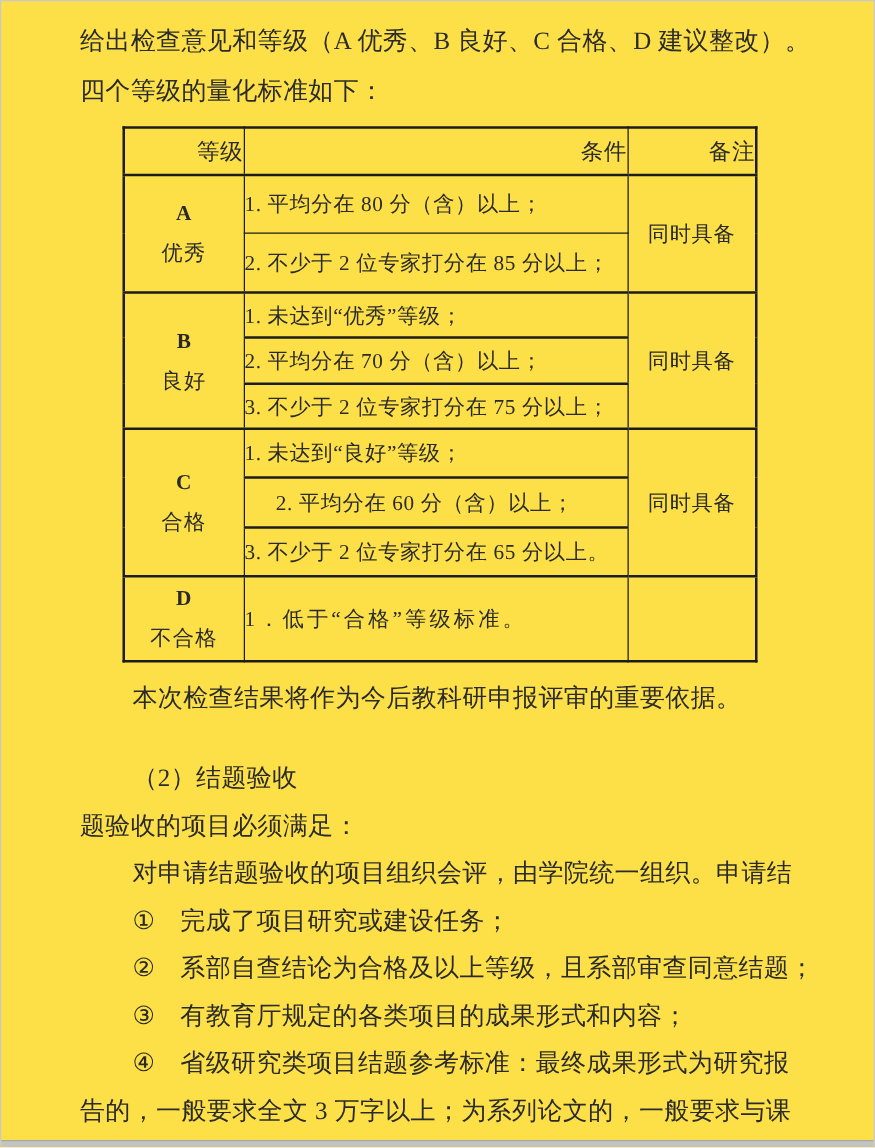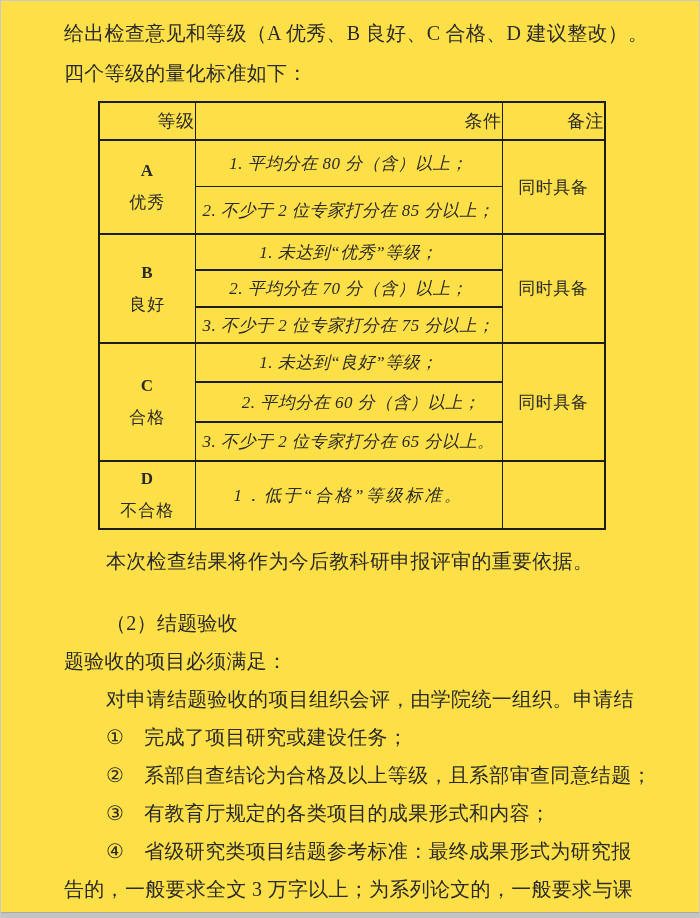--- a/index.html
+++ b/index.html
@@ -47,30 +47,29 @@
     text-align: right;
     border-bottom: 2.5px solid #1c1c1c;
   }
   .grade-table tr.group-start td { border-top: 2.5px solid #1c1c1c; }
   .grade-table tr.sep-thick td.cond-cell { border-top: 2.5px solid #1c1c1c; }
   .grade-table tr.sep-thin  td.cond-cell { border-top: 1.5px solid #1c1c1c; }
   .grade-cell { text-align: center; vertical-align: middle; }
   .grade-letter { font-weight: bold; line-height: 32px; }
   .grade-name  { line-height: 32px; letter-spacing: 1px; }
   .cond-cell {
-    text-align: center;
+    text-align: left;
     vertical-align: middle;
     padding-left: 8px;
     white-space: nowrap;
-    font-style: italic;
   }
   tr.group-d td.cond-cell { letter-spacing: 2.5px; }
   .note-cell { text-align: center; vertical-align: middle; letter-spacing: 2.5px; }
 
-  .after-table { margin-top: 12px; }
+  .after-table { margin-top: 12px; font-family: Liberation Mono, monospace; }
   .section-heading { margin-top: 24px; }
 
   .bottom-edge {
     position: absolute;
     left: 0; right: 0; bottom: 0;
     height: 5px;
     background: #c3c3c3;
     border-top: 1px solid #a8a8a8;
   }
 </style>

